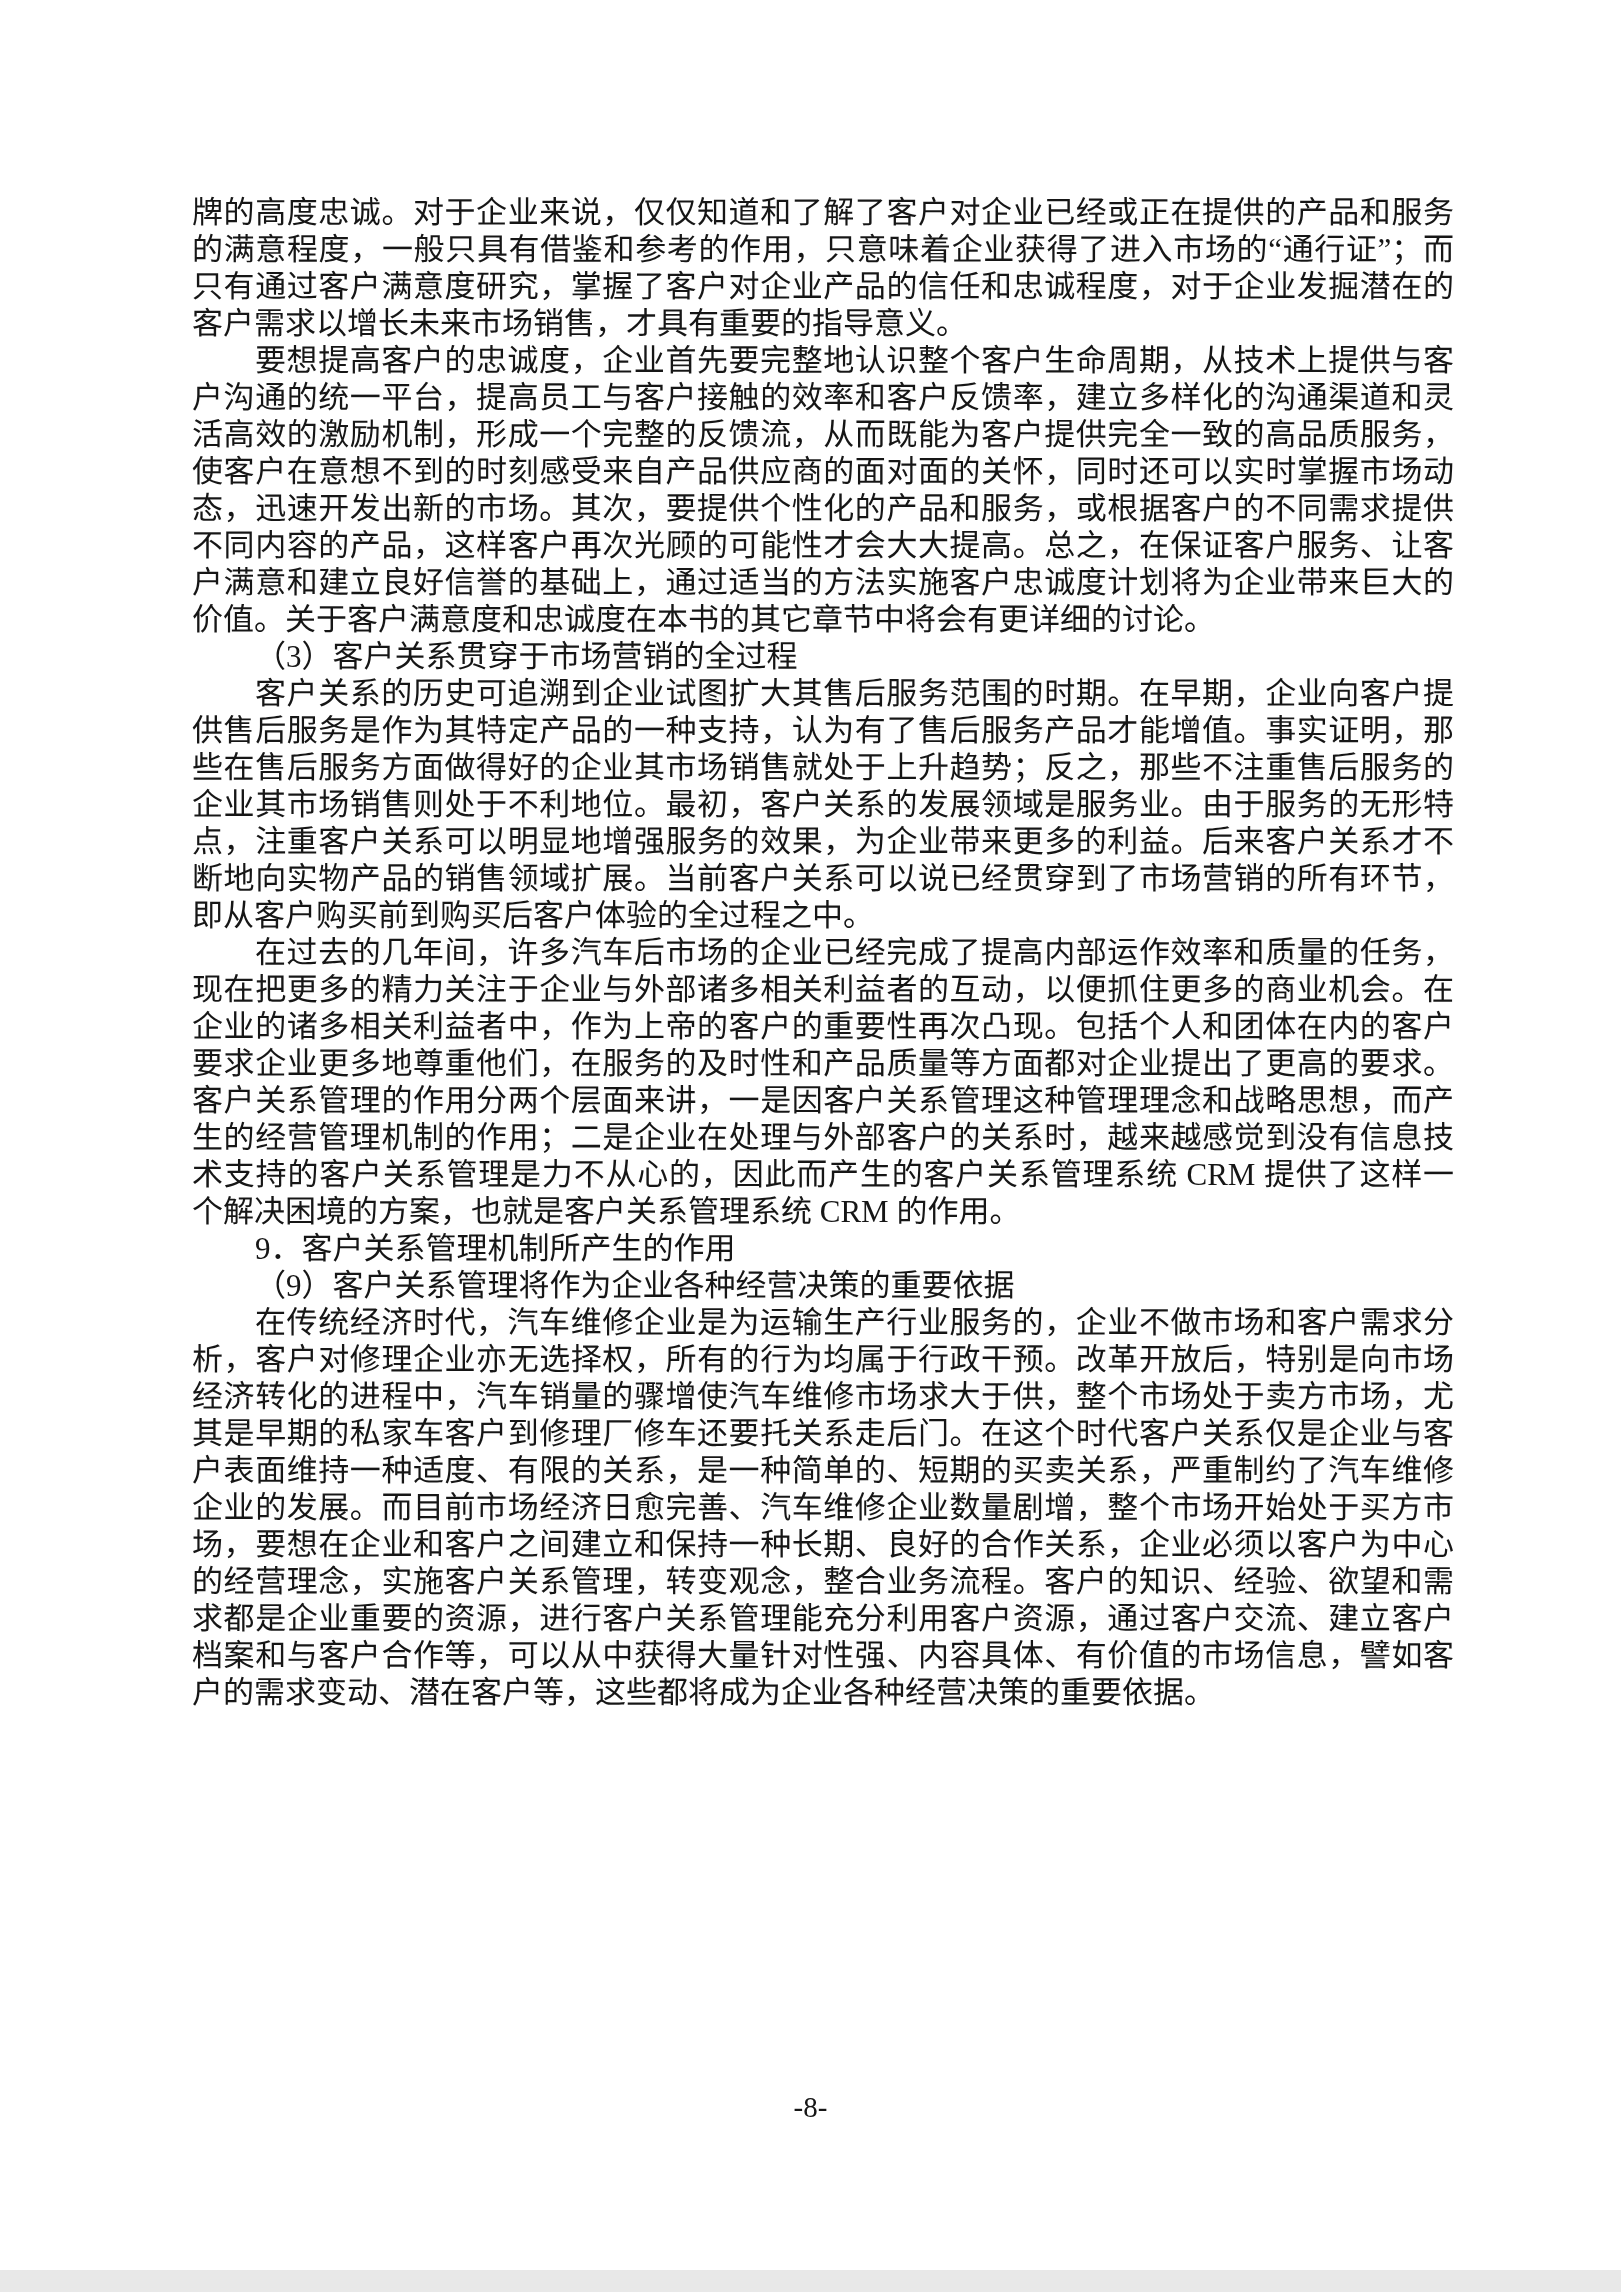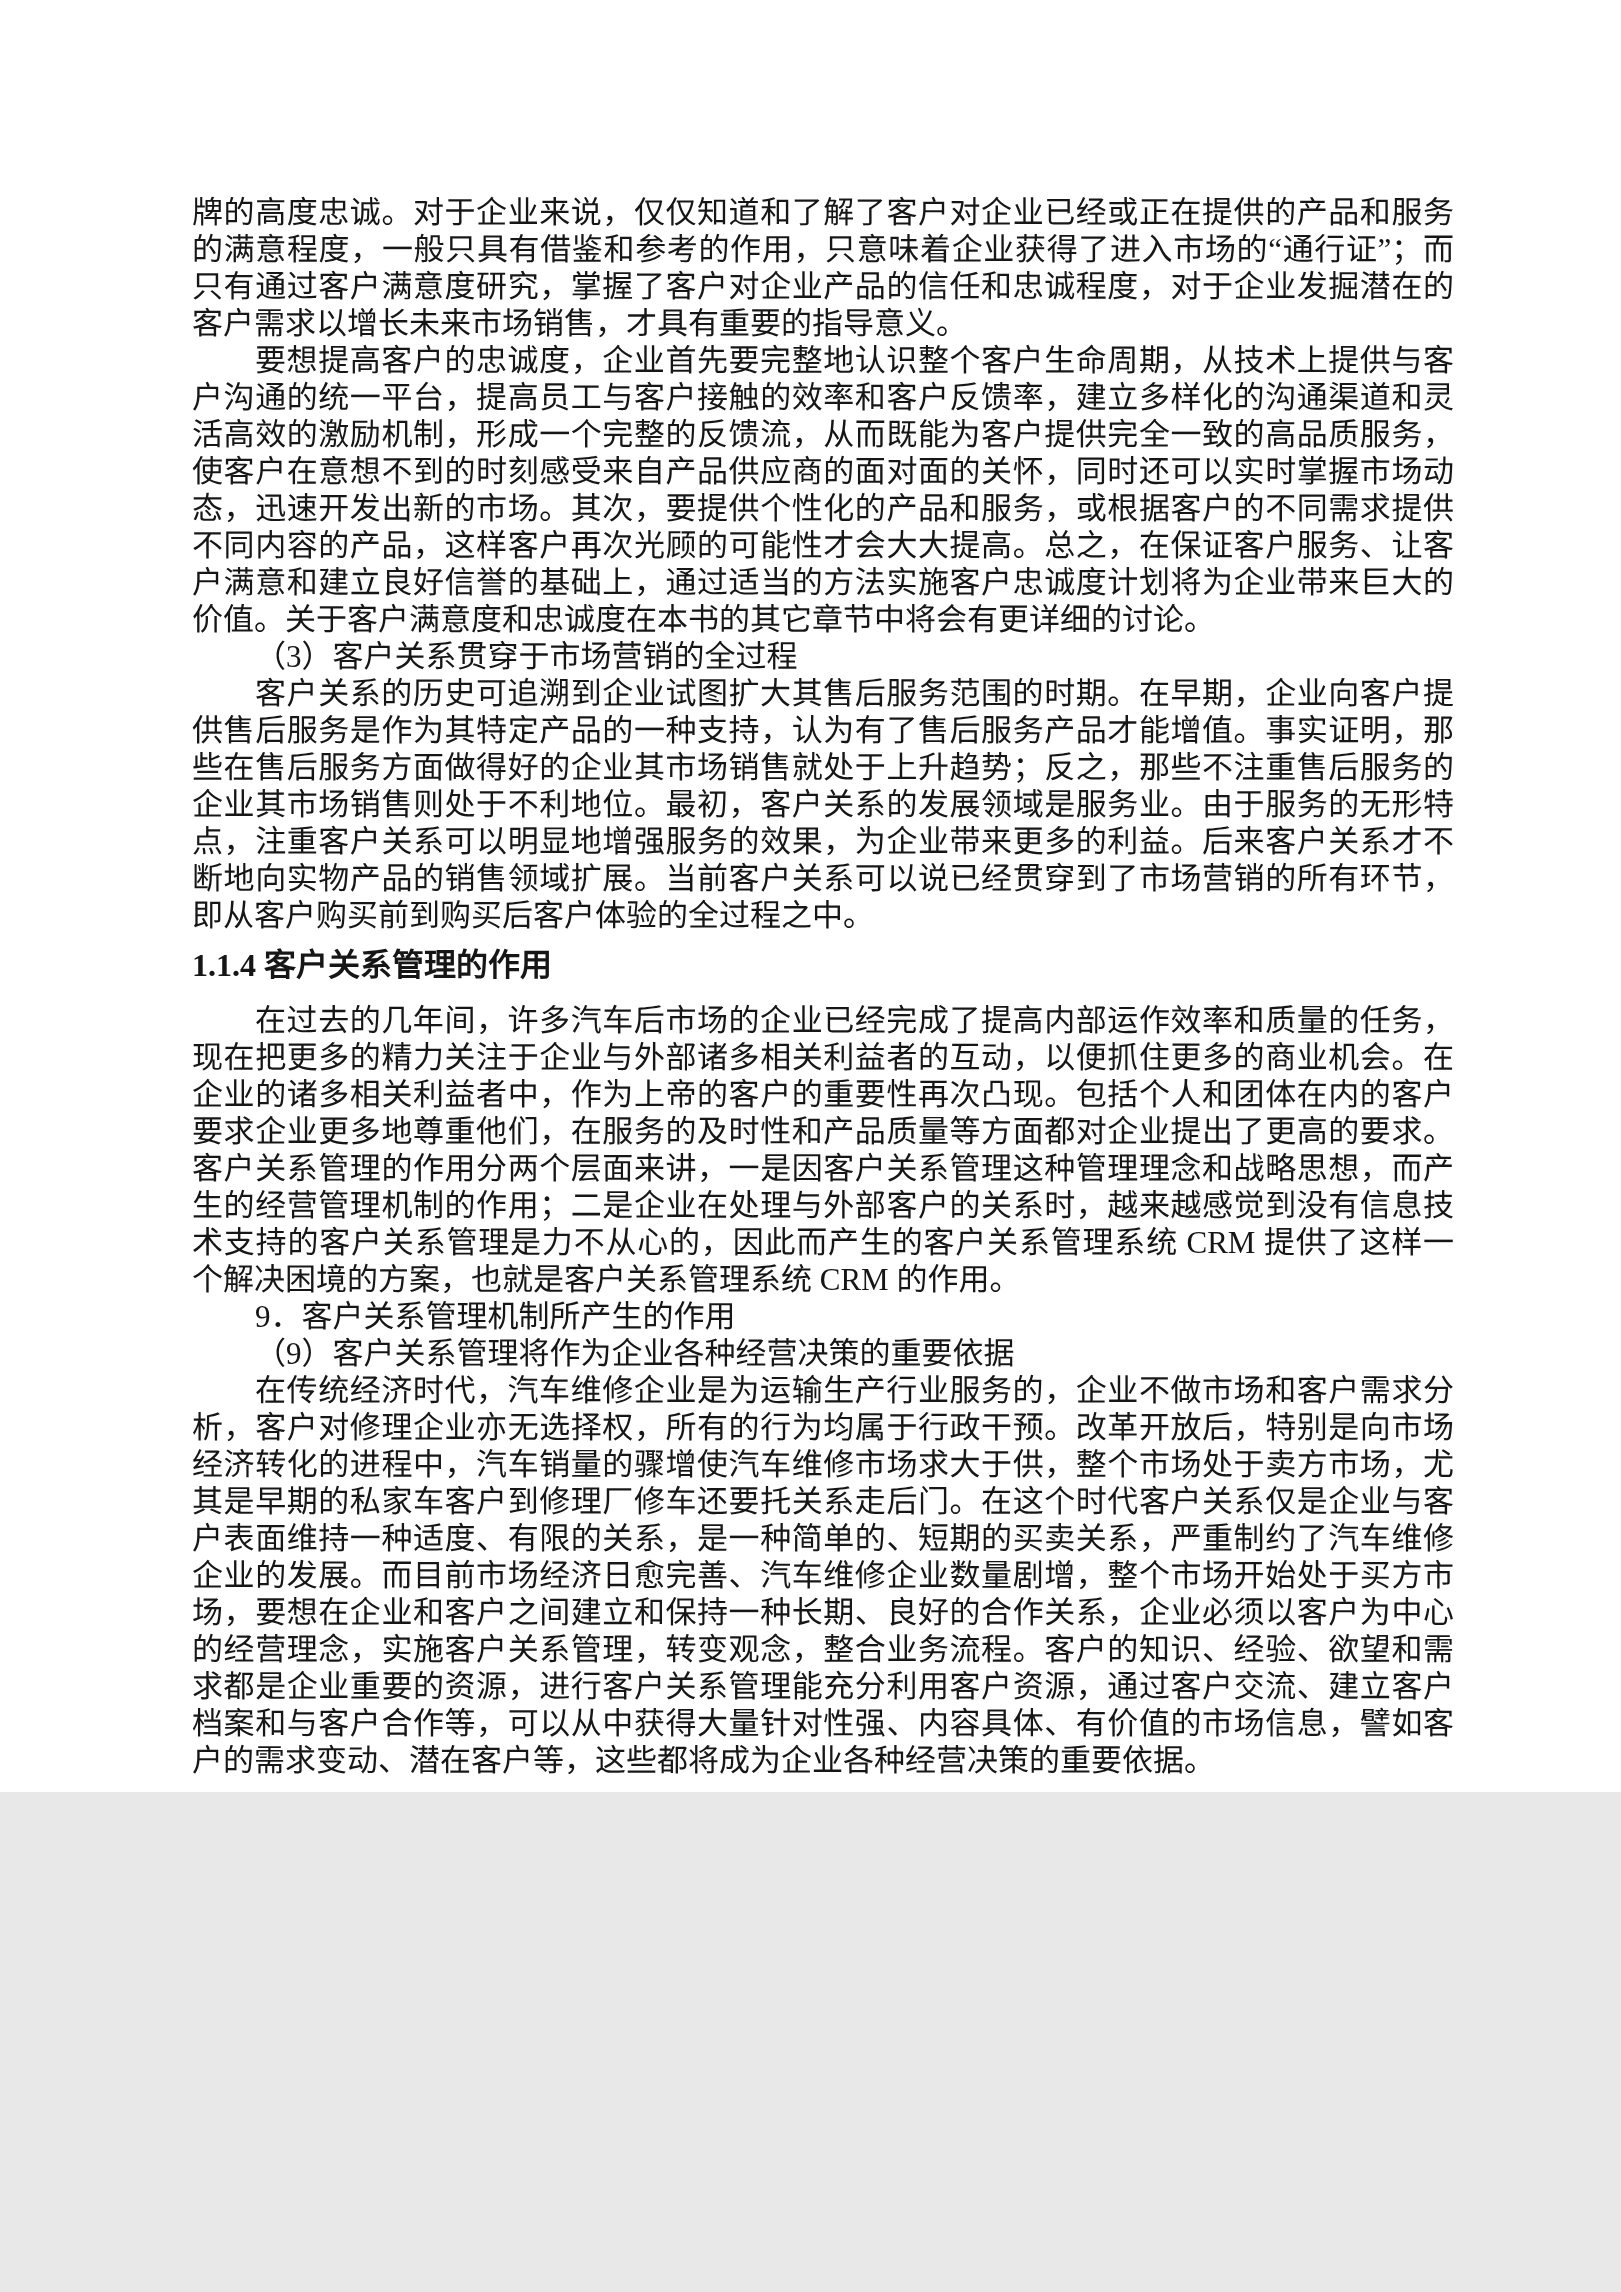--- a/index.html
+++ b/index.html
@@ -3,21 +3,21 @@
 <meta charset="utf-8">
 <style>
   html, body {
     margin: 0;
     padding: 0;
     background: #e8e8e8;
   }
   .page {
     position: relative;
     width: 1621px;
-    height: 1792px;
+    height: 2270px;
     margin: 0 auto;
     background: #ffffff;
     font-family: "Liberation Serif", "DejaVu Serif", serif;
     color: #161616;
     overflow: hidden;
   }
   .content {
     position: absolute;
     left: 192px;
     top: 194px;
@@ -54,21 +54,20 @@
 </style>
 </head>
 <body>
 
 <div class="page">
   <div class="content" id="doc-body">
       <p class="body">牌的高度忠诚。对于企业来说，仅仅知道和了解了客户对企业已经或正在提供的产品和服务的满意程度，一般只具有借鉴和参考的作用，只意味着企业获得了进入市场的“通行证”；而只有通过客户满意度研究，掌握了客户对企业产品的信任和忠诚程度，对于企业发掘潜在的客户需求以增长未来市场销售，才具有重要的指导意义。</p>
       <p class="body indent">要想提高客户的忠诚度，企业首先要完整地认识整个客户生命周期，从技术上提供与客户沟通的统一平台，提高员工与客户接触的效率和客户反馈率，建立多样化的沟通渠道和灵活高效的激励机制，形成一个完整的反馈流，从而既能为客户提供完全一致的高品质服务，使客户在意想不到的时刻感受来自产品供应商的面对面的关怀，同时还可以实时掌握市场动态，迅速开发出新的市场。其次，要提供个性化的产品和服务，或根据客户的不同需求提供不同内容的产品，这样客户再次光顾的可能性才会大大提高。总之，在保证客户服务、让客户满意和建立良好信誉的基础上，通过适当的方法实施客户忠诚度计划将为企业带来巨大的价值。关于客户满意度和忠诚度在本书的其它章节中将会有更详细的讨论。</p>
       <p class="body indent">（3）客户关系贯穿于市场营销的全过程</p>
       <p class="body indent">客户关系的历史可追溯到企业试图扩大其售后服务范围的时期。在早期，企业向客户提供售后服务是作为其特定产品的一种支持，认为有了售后服务产品才能增值。事实证明，那些在售后服务方面做得好的企业其市场销售就处于上升趋势；反之，那些不注重售后服务的企业其市场销售则处于不利地位。最初，客户关系的发展领域是服务业。由于服务的无形特点，注重客户关系可以明显地增强服务的效果，为企业带来更多的利益。后来客户关系才不断地向实物产品的销售领域扩展。当前客户关系可以说已经贯穿到了市场营销的所有环节，即从客户购买前到购买后客户体验的全过程之中。</p>
-      <p class="heading">1.1.4 客户关系管理的作用</p>
       <p class="body indent">在过去的几年间，许多汽车后市场的企业已经完成了提高内部运作效率和质量的任务，现在把更多的精力关注于企业与外部诸多相关利益者的互动，以便抓住更多的商业机会。在企业的诸多相关利益者中，作为上帝的客户的重要性再次凸现。包括个人和团体在内的客户要求企业更多地尊重他们，在服务的及时性和产品质量等方面都对企业提出了更高的要求。客户关系管理的作用分两个层面来讲，一是因客户关系管理这种管理理念和战略思想，而产生的经营管理机制的作用；二是企业在处理与外部客户的关系时，越来越感觉到没有信息技术支持的客户关系管理是力不从心的，因此而产生的客户关系管理系统 CRM 提供了这样一个解决困境的方案，也就是客户关系管理系统 CRM 的作用。</p>
       <p class="body indent">9．客户关系管理机制所产生的作用</p>
       <p class="body indent">（9）客户关系管理将作为企业各种经营决策的重要依据</p>
       <p class="body indent">在传统经济时代，汽车维修企业是为运输生产行业服务的，企业不做市场和客户需求分析，客户对修理企业亦无选择权，所有的行为均属于行政干预。改革开放后，特别是向市场经济转化的进程中，汽车销量的骤增使汽车维修市场求大于供，整个市场处于卖方市场，尤其是早期的私家车客户到修理厂修车还要托关系走后门。在这个时代客户关系仅是企业与客户表面维持一种适度、有限的关系，是一种简单的、短期的买卖关系，严重制约了汽车维修企业的发展。而目前市场经济日愈完善、汽车维修企业数量剧增，整个市场开始处于买方市场，要想在企业和客户之间建立和保持一种长期、良好的合作关系，企业必须以客户为中心的经营理念，实施客户关系管理，转变观念，整合业务流程。客户的知识、经验、欲望和需求都是企业重要的资源，进行客户关系管理能充分利用客户资源，通过客户交流、建立客户档案和与客户合作等，可以从中获得大量针对性强、内容具体、有价值的市场信息，譬如客户的需求变动、潜在客户等，这些都将成为企业各种经营决策的重要依据。</p>
     </div>
   <div class="footer">-8-</div>
 </div>
 
 
 </body></html>

